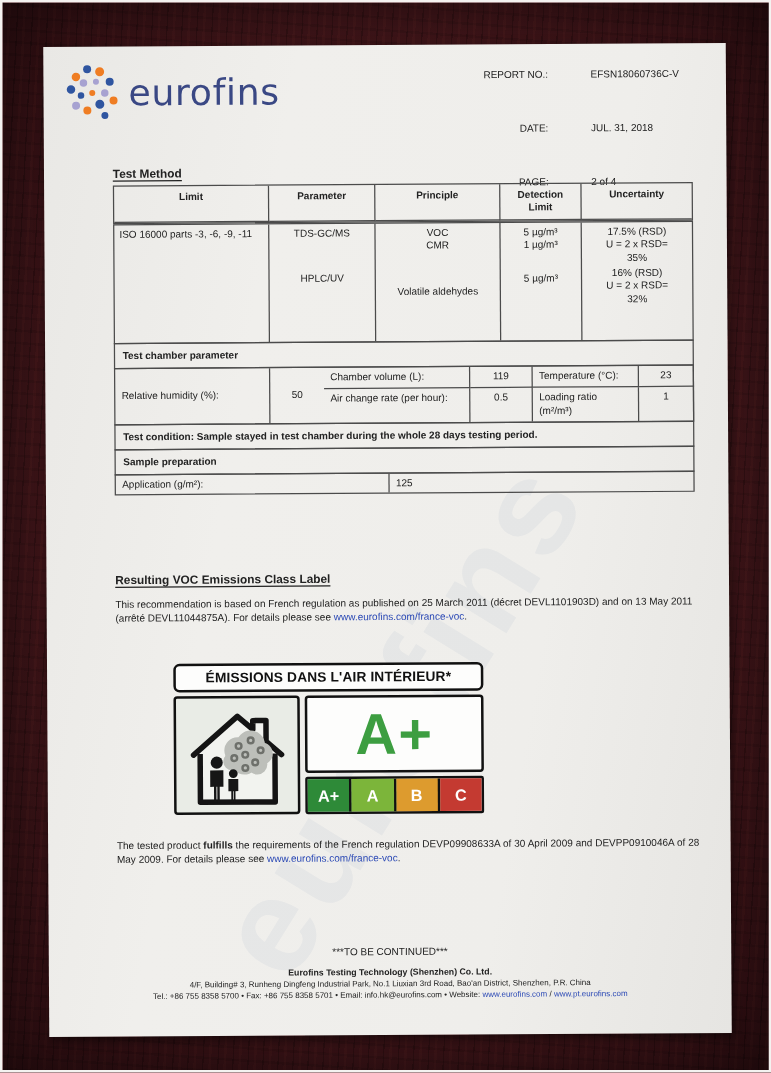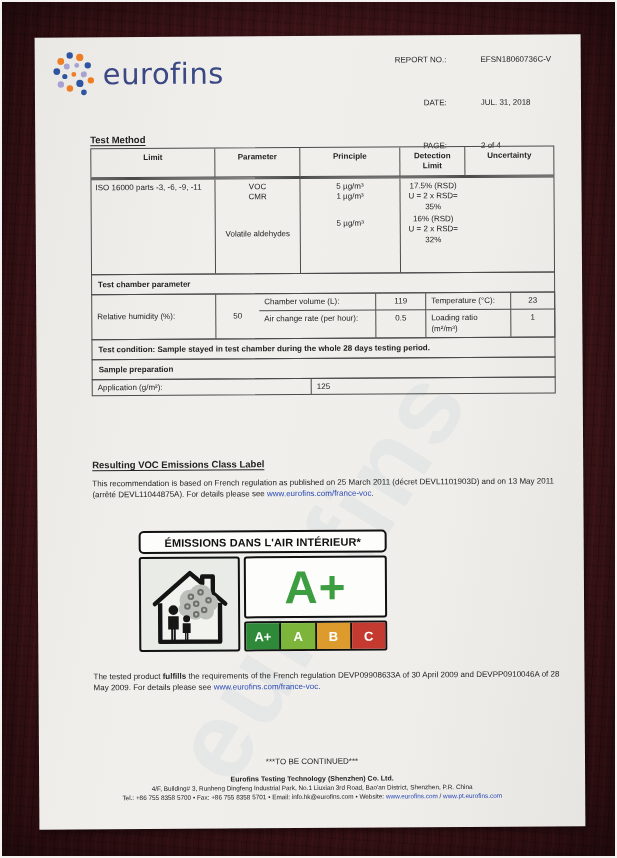--- a/index.html
+++ b/index.html
@@ -31,21 +31,21 @@
     position:absolute; left:55px; top:480px; width:560px;
     font-size:108px; font-weight:bold; color:rgba(95,125,165,0.07);
     transform:rotate(-58deg); transform-origin:40% 50%;
     letter-spacing:4px; pointer-events:none; white-space:nowrap;
   }
 
   
   .logo { position:absolute; left:18px; top:13px; display:flex; align-items:center; }
   .logo svg { width:44px; height:48px; }
   .logo-text { font-size:29px; color:#3a4884; letter-spacing:0.5px; margin-left:6px; font-family:"DejaVu Sans", sans-serif; font-weight:400; }
-  .report-info { position:absolute; left:360px; top:20px; display:grid; grid-template-columns:auto auto; column-gap:5px; row-gap:8px; font-size:8px; color:#222;gap:34px; }
+  .report-info { position:absolute; left:352px; top:20px; display:grid; grid-template-columns:auto auto; column-gap:5px; row-gap:8px; font-size:8px; color:#222;gap:34px; }
   .report-info .lab { text-align:right; }
 
   .section-heading { position:absolute; left:55px; font-size:9.5px; font-weight:bold; text-decoration:underline; text-underline-offset:2px; }
   .h-testmethod { top:97px; }
   .h-voc { top:422px; }
 
   
   .tblwrap { position:absolute; left:55px; top:111px; width:464px; }
   .band, .mgrid, .cgrid, .agrid { border:1px solid #4b4b4b; background:transparent; margin-top:-1px; }
   .mgrid { display:grid; grid-template-columns:124px 85px 100px 65px 88px; margin-top:0; }
@@ -138,20 +138,24 @@
     <div class="tblwrap">
       <div class="mgrid mhead">
         <div>Limit</div>
         <div>Parameter</div>
         <div>Principle</div>
         <div>Detection Limit</div>
         <div>Uncertainty</div>
       </div>
       <div class="mgrid mrow">
         <div>ISO 16000 parts -3, -6, -9, -11</div>
+        <div class="cc">
+          <div>TDS-GC/MS</div>
+          <div class="blk2">HPLC/UV</div>
+        </div>
         <div class="cc">
           <div>VOC</div>
           <div>CMR</div>
           <div class="blk2" style="">Volatile aldehydes</div>
         </div>
         <div class="cc">
           <div>5 µg/m³</div>
           <div>1 µg/m³</div>
           <div class="blk2" style="margin-top:16px">5 µg/m³</div>
         </div>

